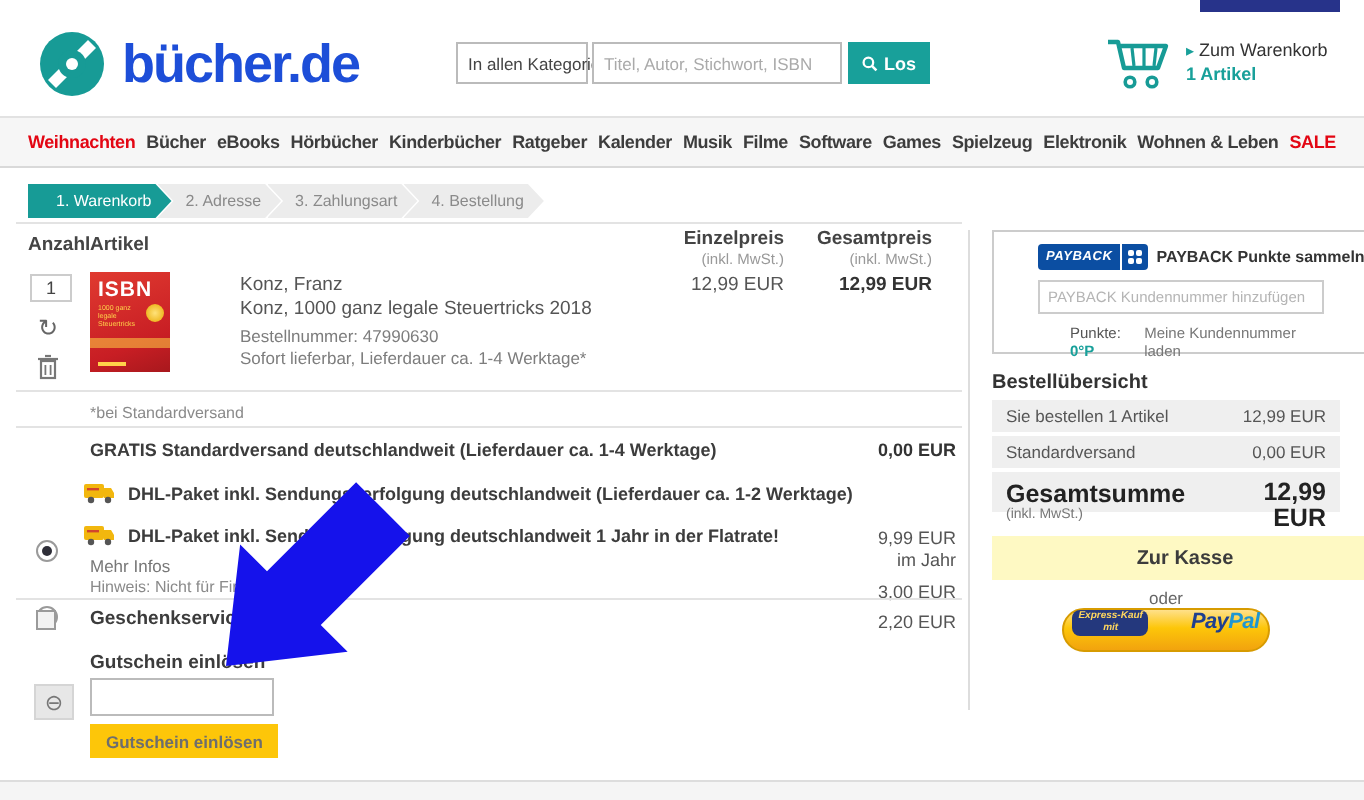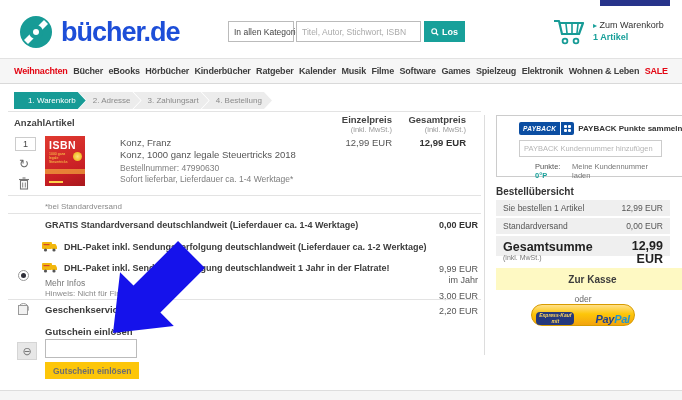--- a/index.html
+++ b/index.html
@@ -102,21 +102,21 @@
   .sum-total { position:absolute; left:496px; width:174px; background:#efefef; display:flex;
                justify-content:space-between; padding:4px 7px; }
   .sum-total .lbl { font-size:12.5px; font-weight:700; color:#222; }
   .sum-total .sub { font-size:7px; color:#777; font-weight:400; }
   .sum-total .val { font-size:12.5px; font-weight:700; color:#222; text-align:right; line-height:13px; }
   .kasse-btn { position:absolute; left:496px; top:268px; width:193px; height:22px; background:#fef9c3; border:none;
                font-size:10px; font-weight:700; color:#3c3c3c; cursor:pointer; font-family:"Liberation Sans", sans-serif; }
   .oder { position:absolute; left:496px; top:294px; width:174px; text-align:center; font-size:8.5px; color:#666; }
   .paypal-btn { position:absolute; left:531px; top:304px; width:104px; height:22px; border-radius:11px;
                 background:linear-gradient(#ffe08a 0%, #fdc609 45%, #f2a30e 100%); border:1px solid #d79b00;
-                display:flex; align-items:flex-end; justify-content:center; gap:21px; cursor:pointer; }
+                display:flex; align-items:flex-start; justify-content:center; gap:21px; cursor:pointer; }
   .pp-lozenge { background:#24387d; border-radius:4px; padding:1px 3px; text-align:center; }
   .pp-lozenge div { font-size:5px; font-weight:700; font-style:italic; color:#ffd75e; line-height:5.5px; white-space:nowrap; }
   .pp-brand { font-size:11px; font-weight:700; font-style:italic; letter-spacing:-0.3px; }
   .pp-brand .pay { color:#1e3f8f; }
   .pp-brand .pal { color:#1e96d2; }
 
   .footer-strip { position:absolute; left:0; right:0; top:390px; height:10px; background:#f5f5f5; border-top:1px solid #ddd; }
   .artifact { position:absolute; left:600px; top:0; width:70px; height:6px; background:#27338a; }
   .arrow-overlay { position:absolute; left:0; top:0; pointer-events:none; z-index:50; }
 </style>

